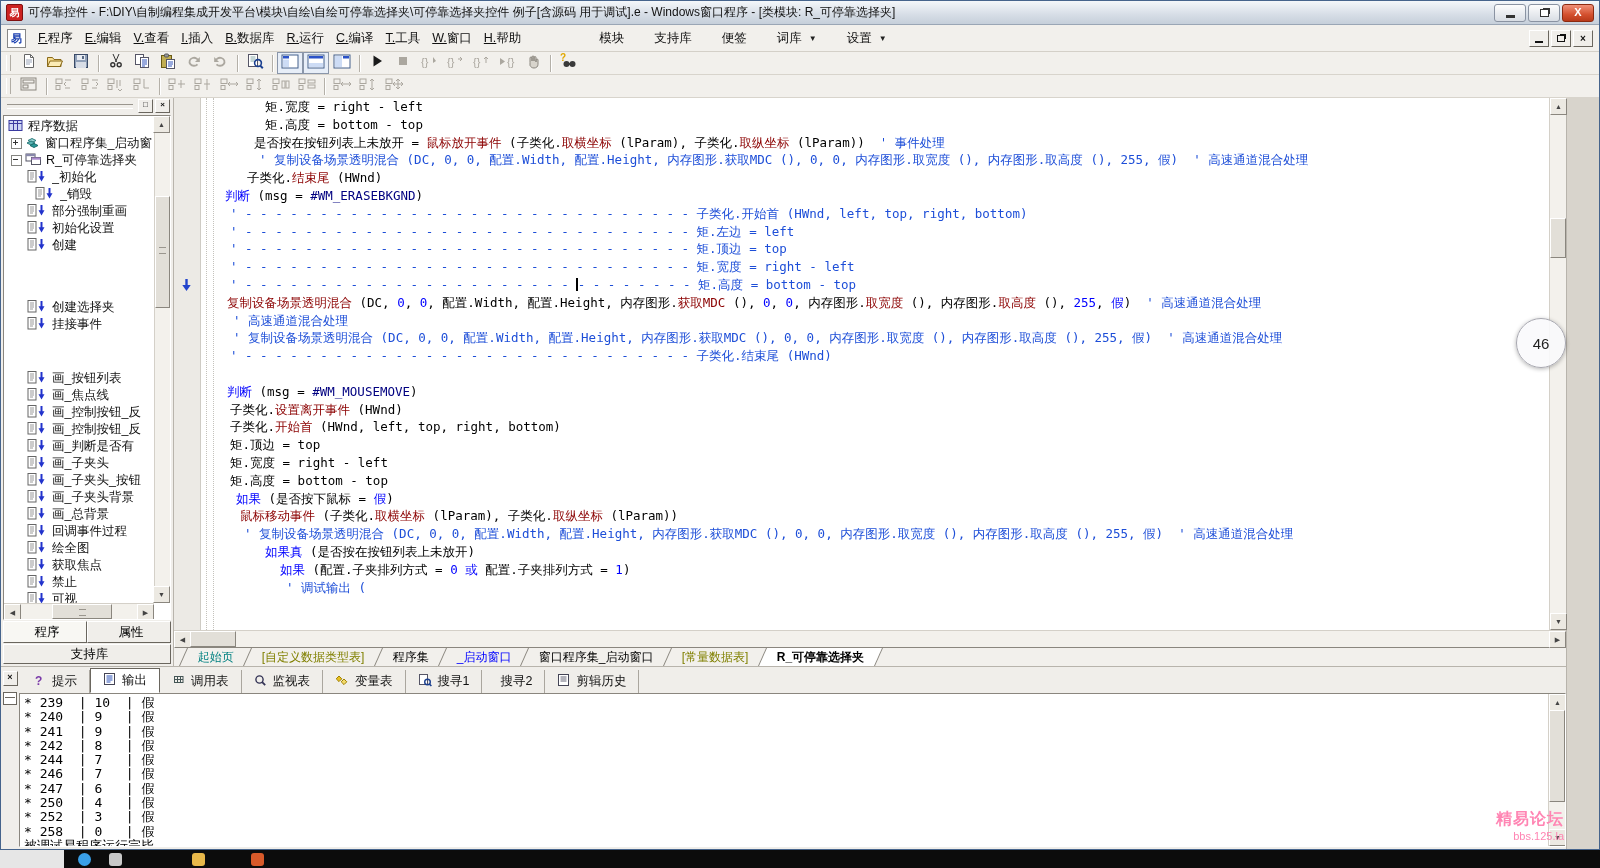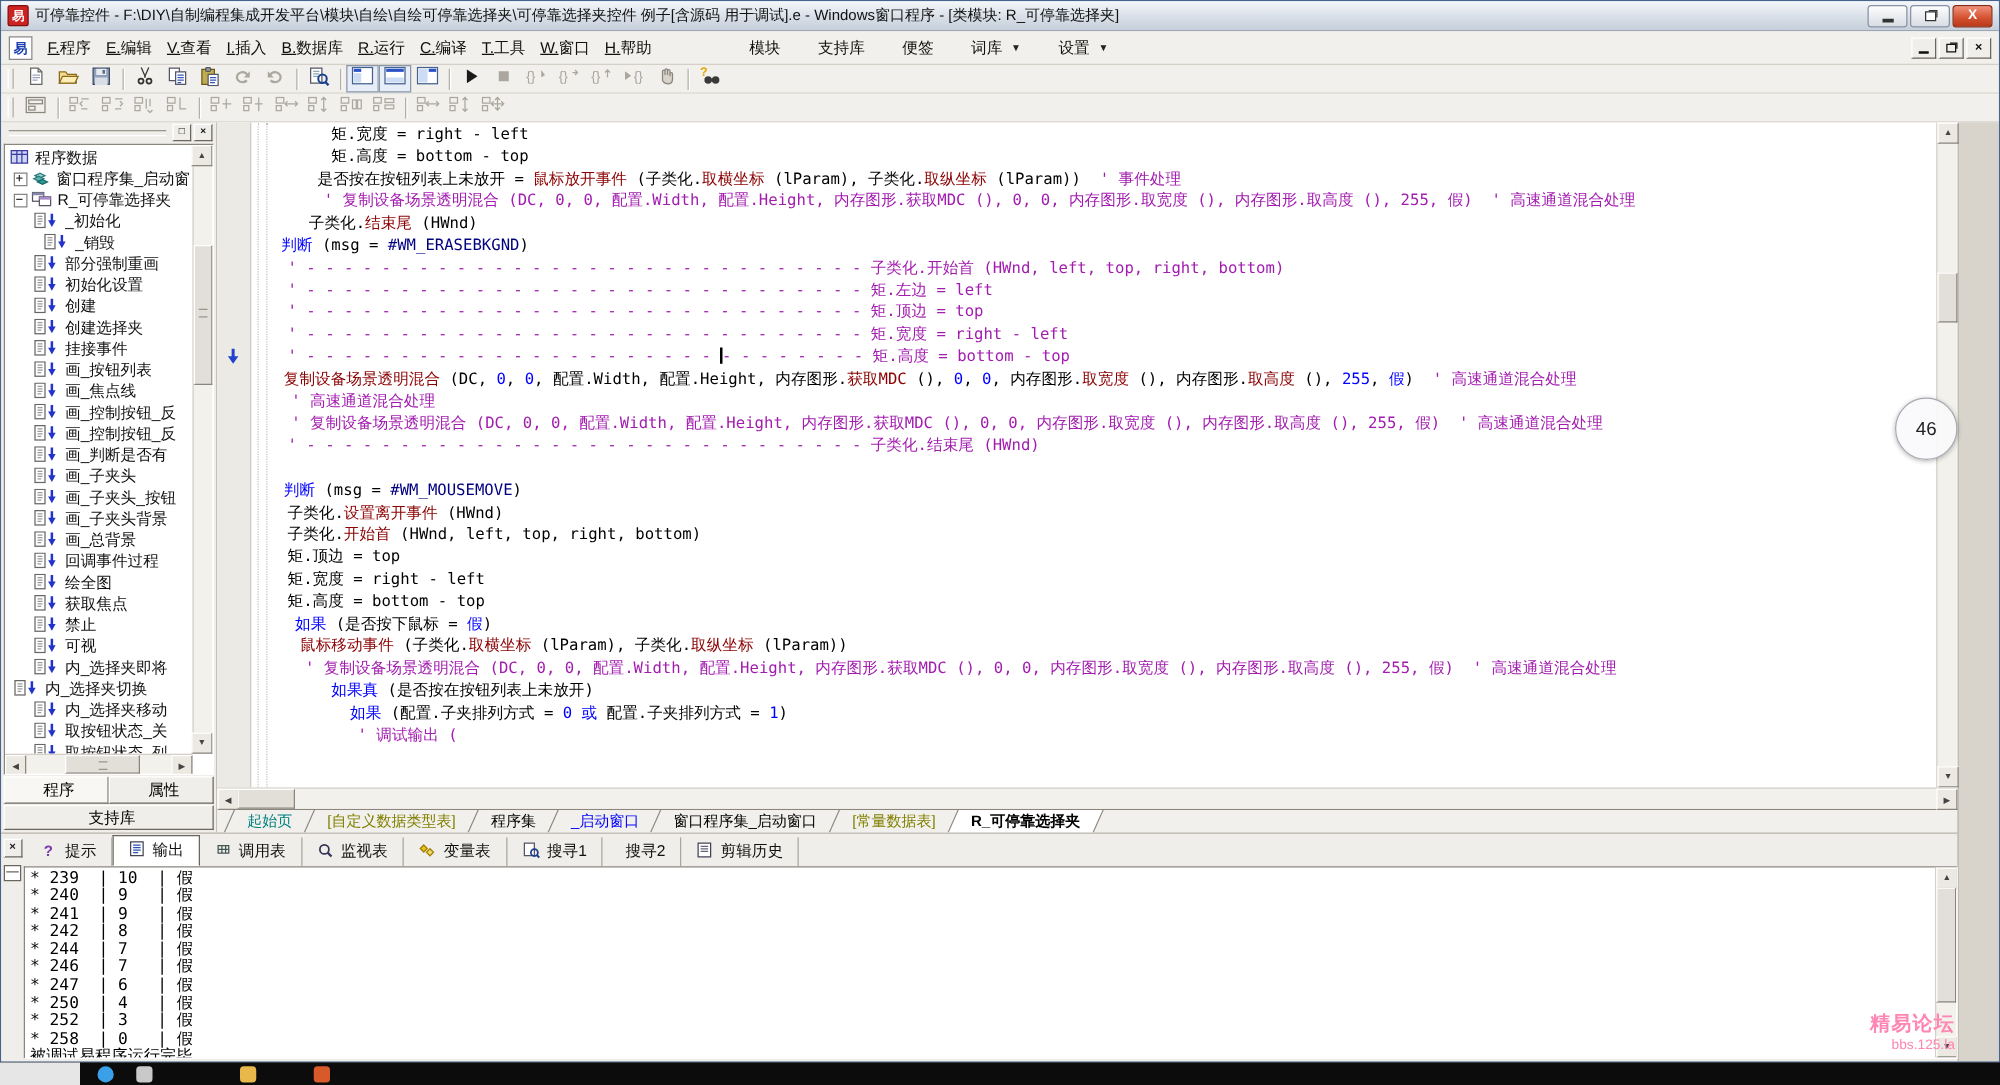--- a/index.html
+++ b/index.html
@@ -78,21 +78,21 @@
   
   .editorcol{flex:1;display:flex;flex-direction:column;min-width:0;background:#fff;}
   .codewrap{flex:1;display:flex;min-height:0;position:relative;}
   .codemargin{width:26px;flex:0 0 26px;background:#eceae5;border-right:1px solid #cfccc5;position:relative;}
   .marginarrow{position:absolute;left:6px;}
   .codearea{flex:1;position:relative;overflow:hidden;font-family:"DejaVu Sans Mono",monospace;
             font-size:12.5px;line-height:17.8px;}
   .guide{position:absolute;top:0;bottom:0;width:0;border-left:1px dotted #c4c2bc;}
   .cline{height:17.8px;white-space:pre;}
   .tk-p{color:#000;} .tk-k{color:#0000ff;} .tk-c{color:#000080;}
-  .tk-m{color:#8b0000;} .tk-g{color:#a21caf;} .tk-n{color:#0000ff;}
+  .tk-m{color:#8b0000;} .tk-g{color:#1d4ed8;} .tk-n{color:#0000ff;}
   .caret{display:inline-block;width:1.5px;height:13px;background:#000;vertical-align:-2px;}
   .evsb{width:16px;flex:0 0 16px;background:#f3f1ec;border-left:1px solid #d4d0c8;position:relative;}
   .ehsb{height:16px;flex:0 0 16px;background:#f3f1ec;border-top:1px solid #d4d0c8;position:relative;}
   
   .etabbar{height:18px;flex:0 0 18px;background:#f2f0ec;border-top:1px solid #8a867e;display:flex;
            align-items:stretch;padding-left:10px;overflow:hidden;}
   .etab{display:flex;align-items:center;padding:0 14px;font-size:12px;transform:skewX(-24deg);
         border-left:1px solid #8a867e;margin-left:-1px;background:#f2f0ec;}
   .etab.active{background:#fff;border-right:1px solid #8a867e;font-weight:bold;}
   .etab .lab{transform:skewX(24deg);white-space:nowrap;}
@@ -522,39 +522,39 @@
                   </div>
                   <div class="trow" style="padding-left: 22px;">
                     <span><svg width="21" height="13">
                         <rect x="1" y="0.5" width="8" height="11.5" fill="#fff" stroke="#666"></rect>
                         <path d="M3 3h4M3 5h4M3 7h4M3 9h3" stroke="#999"></path>
                         <path d="M14.5 1v6" stroke="#2233cc" stroke-width="2"></path>
                         <path d="M11.5 6.2l3 5.3 3-5.3z" fill="#2233cc"></path>
                       </svg></span>
                     <span class="lbl">创建</span>
                   </div>
-                  <div class="trow" style="padding-left: 22px;">
+                  <div class="trow" style="padding-left: 22px; margin-top: 45px;">
                     <span><svg width="21" height="13">
                         <rect x="1" y="0.5" width="8" height="11.5" fill="#fff" stroke="#666"></rect>
                         <path d="M3 3h4M3 5h4M3 7h4M3 9h3" stroke="#999"></path>
                         <path d="M14.5 1v6" stroke="#2233cc" stroke-width="2"></path>
                         <path d="M11.5 6.2l3 5.3 3-5.3z" fill="#2233cc"></path>
                       </svg></span>
                     <span class="lbl">创建选择夹</span>
                   </div>
                   <div class="trow" style="padding-left: 22px;">
                     <span><svg width="21" height="13">
                         <rect x="1" y="0.5" width="8" height="11.5" fill="#fff" stroke="#666"></rect>
                         <path d="M3 3h4M3 5h4M3 7h4M3 9h3" stroke="#999"></path>
                         <path d="M14.5 1v6" stroke="#2233cc" stroke-width="2"></path>
                         <path d="M11.5 6.2l3 5.3 3-5.3z" fill="#2233cc"></path>
                       </svg></span>
                     <span class="lbl">挂接事件</span>
                   </div>
-                  <div class="trow" style="padding-left: 22px;">
+                  <div class="trow" style="padding-left: 22px; margin-top: 37px;">
                     <span><svg width="21" height="13">
                         <rect x="1" y="0.5" width="8" height="11.5" fill="#fff" stroke="#666"></rect>
                         <path d="M3 3h4M3 5h4M3 7h4M3 9h3" stroke="#999"></path>
                         <path d="M14.5 1v6" stroke="#2233cc" stroke-width="2"></path>
                         <path d="M11.5 6.2l3 5.3 3-5.3z" fill="#2233cc"></path>
                       </svg></span>
                     <span class="lbl">画_按钮列表</span>
                   </div>
                   <div class="trow" style="padding-left: 22px;">
                     <span><svg width="21" height="13">

